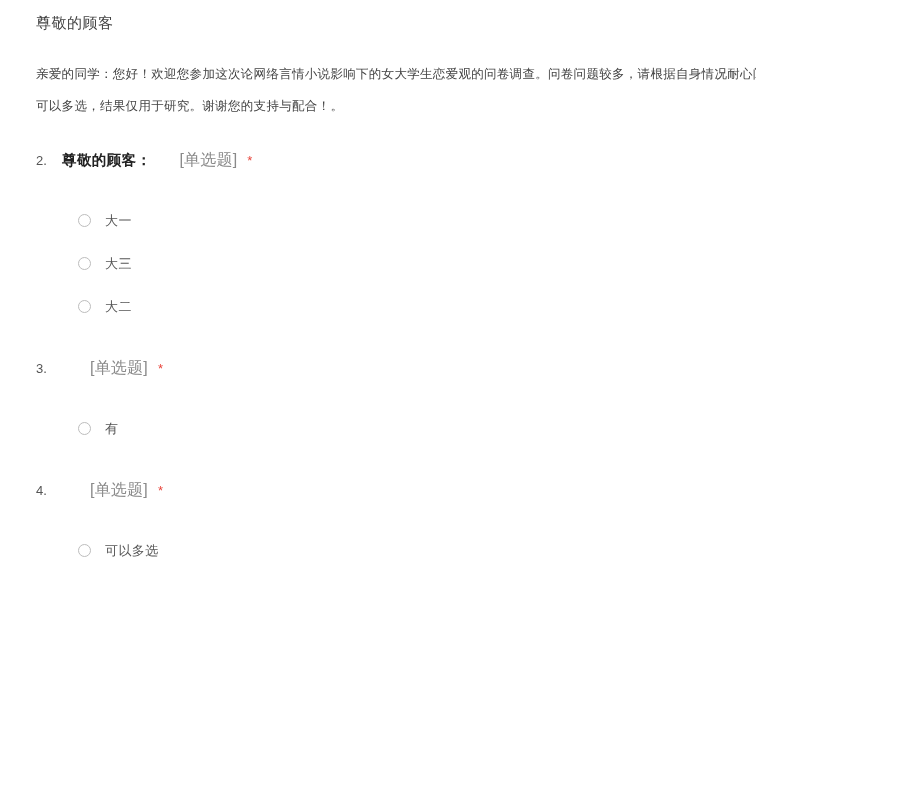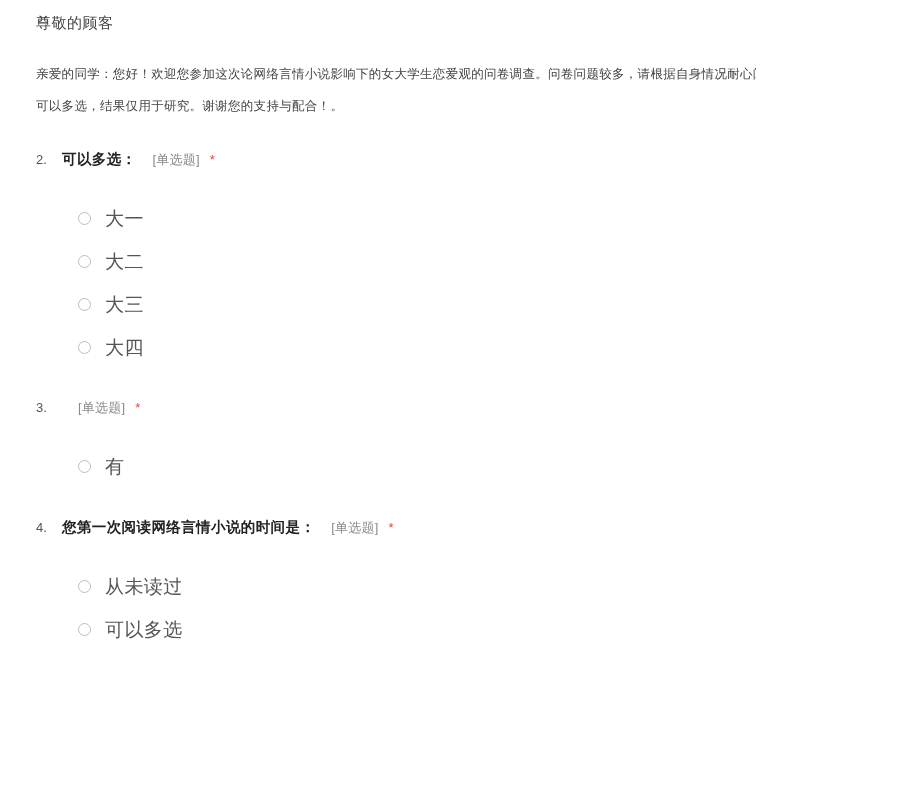--- a/index.html
+++ b/index.html
@@ -64,23 +64,23 @@
     color: #555555;
     font-weight: normal;
   }
   .q-title {
     font-size: 14.5px;
     font-weight: bold;
     color: #222222;
     letter-spacing: 0.4px;
   }
   .q-type {
-    font-size: 13px;
+    font-size: 16px;
     color: #8a8a8a;
-    margin-left: 16px;
+    margin-left: 28px;
     letter-spacing: 0.2px;
   }
   .q-required {
     color: #e8453c;
     font-size: 13px;
     margin-left: 10px;
   }
   .options {
     margin-top: 28px;
     padding-left: 42px;
@@ -94,61 +94,57 @@
     width: 13px;
     height: 13px;
     border: 1px solid #bdbdbd;
     border-radius: 50%;
     background: #ffffff;
     flex: 0 0 13px;
     box-sizing: border-box;
   }
   .opt-label {
     margin-left: 14px;
-    font-size: 19px;
+    font-size: 13px;
     color: #555555;
     letter-spacing: 0.4px;
   }
   .q-gap-1 { margin-bottom: 30px; }
   .q-gap-2 { margin-bottom: 30px; }
 </style>
 </head>
 <body>
 
 <div class="page">
 
   <div class="survey-title">尊敬的顾客</div>
 
   <div class="intro">亲爱的同学：您好！欢迎您参加这次论网络言情小说影响下的女大学生恋爱观的问卷调查。问卷问题较多，请根据自身情况耐心阅读。问题没有正确答案，可以多选，结果仅用于研究。谢谢您的支持与配合！。</div>
 
   <div class="questions">
 
     <div class="question q-gap-1">
       <div class="q-head">
         <span class="q-num">2.</span>
-        <span class="q-title">可以多选：</span>
+        <span class="q-title">尊敬的顾客：</span>
         <span class="q-type">[单选题]</span>
         <span class="q-required">*</span>
       </div>
       <div class="options">
         <div class="option">
           <span class="radio"></span>
           <span class="opt-label">大一</span>
         </div>
         <div class="option">
           <span class="radio"></span>
-          <span class="opt-label">大二</span>
-        </div>
-        <div class="option">
-          <span class="radio"></span>
           <span class="opt-label">大三</span>
         </div>
         <div class="option">
           <span class="radio"></span>
-          <span class="opt-label">大四</span>
+          <span class="opt-label">大二</span>
         </div>
       </div>
     </div>
 
     <div class="question q-gap-2">
       <div class="q-head">
         <span class="q-num">3.</span>
         <span class="q-type">[单选题]</span>
         <span class="q-required">*</span>
       </div>
@@ -156,29 +152,24 @@
         <div class="option">
           <span class="radio"></span>
           <span class="opt-label">有</span>
         </div>
       </div>
     </div>
 
     <div class="question">
       <div class="q-head">
         <span class="q-num">4.</span>
-        <span class="q-title">您第一次阅读网络言情小说的时间是：</span>
         <span class="q-type">[单选题]</span>
         <span class="q-required">*</span>
       </div>
       <div class="options">
-        <div class="option">
-          <span class="radio"></span>
-          <span class="opt-label">从未读过</span>
-        </div>
         <div class="option">
           <span class="radio"></span>
           <span class="opt-label">可以多选</span>
         </div>
       </div>
     </div>
 
   </div>
 </div>
 

